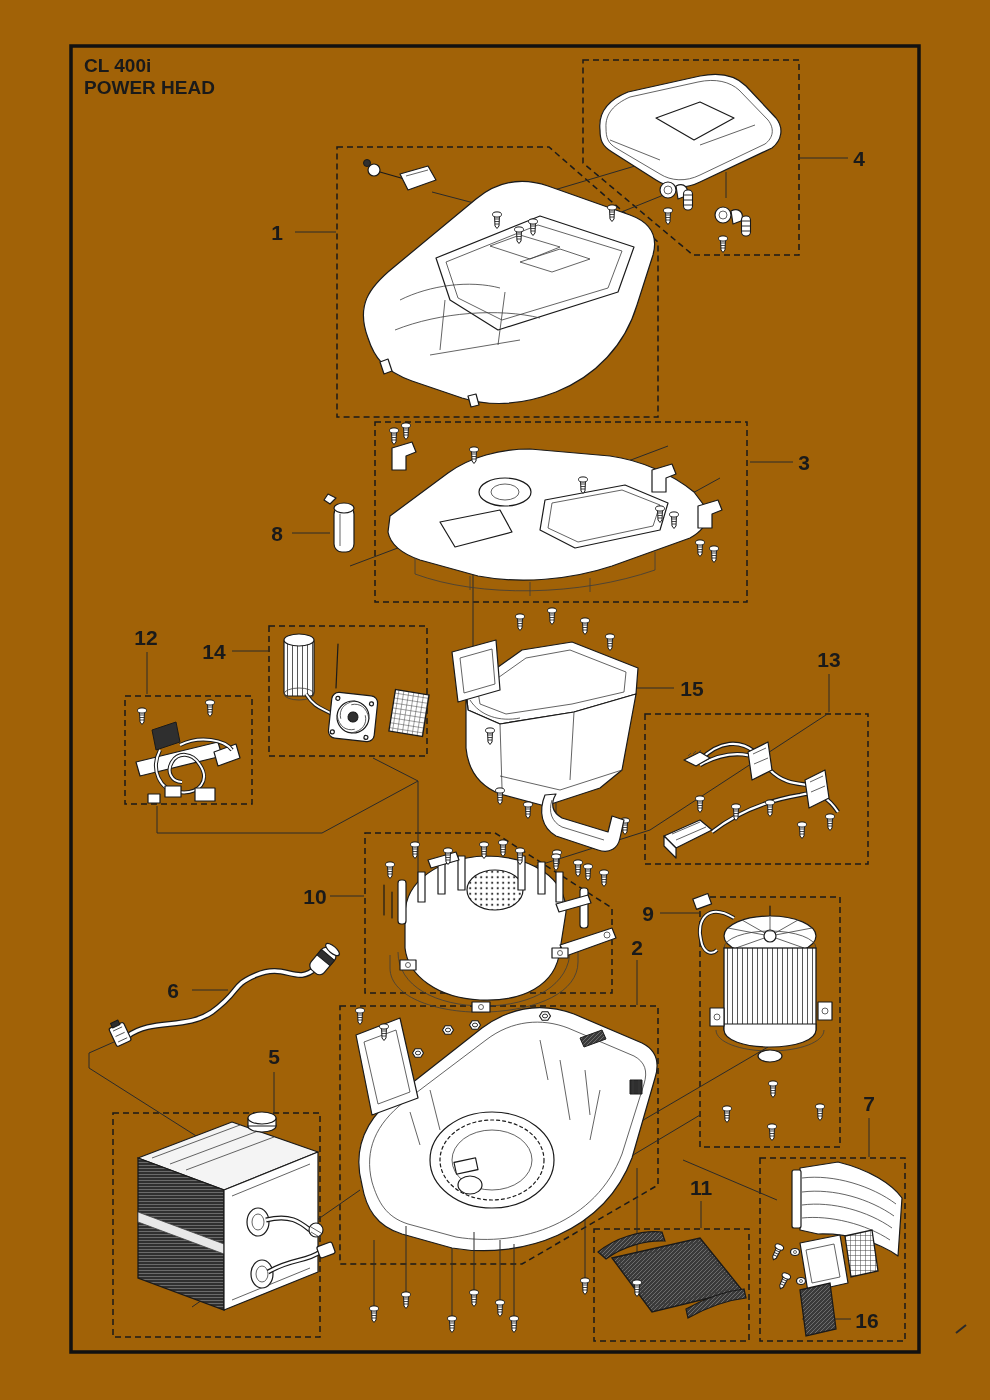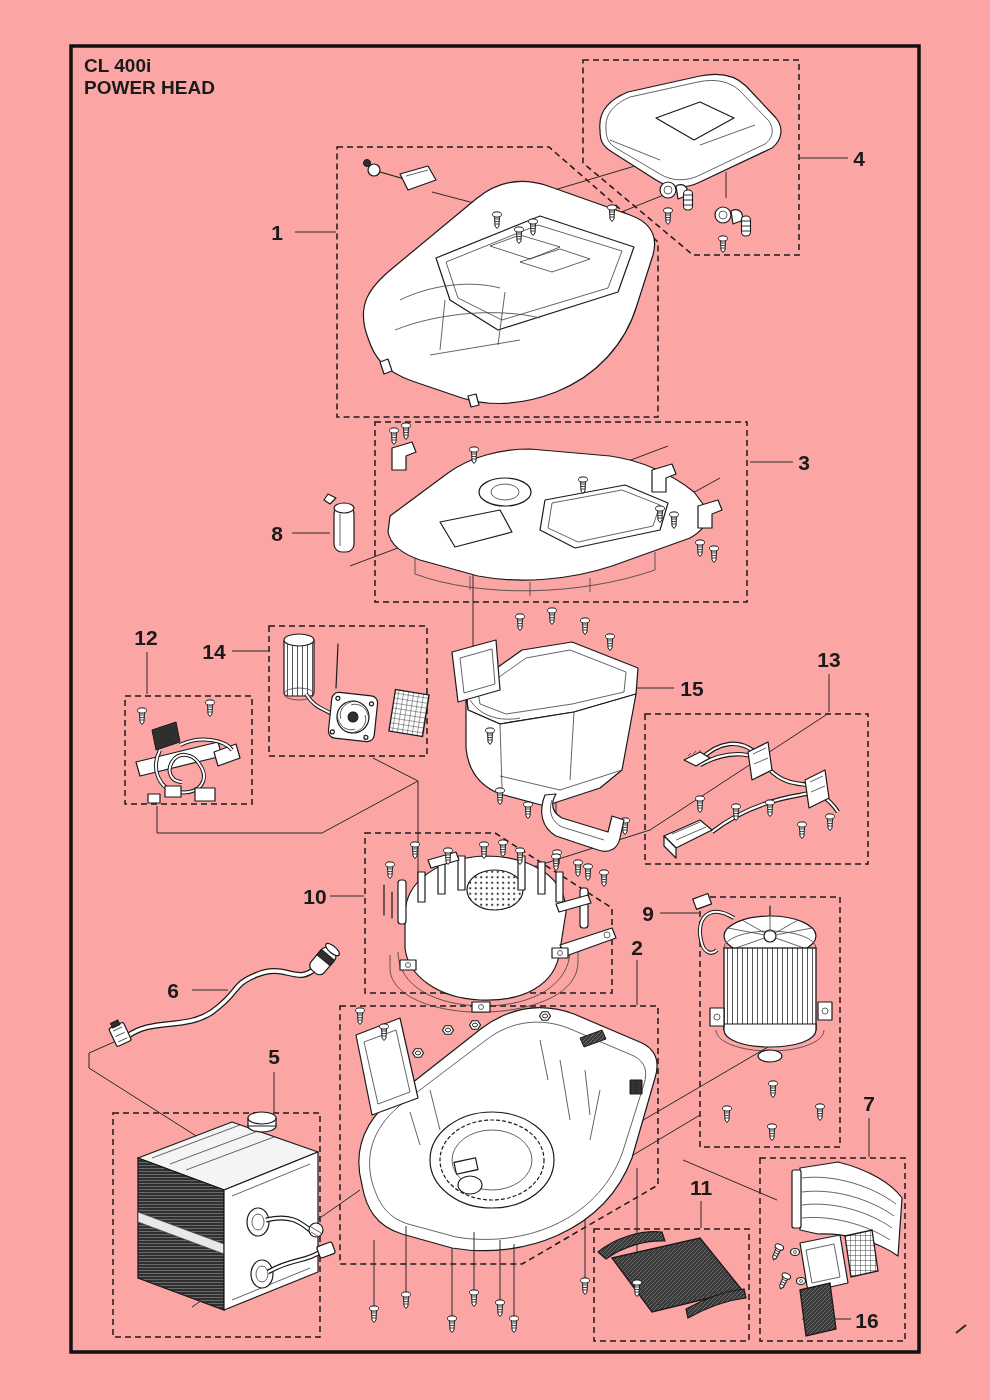--- a/index.html
+++ b/index.html
@@ -1,16 +1,16 @@
 <!DOCTYPE html>
 <html><head>
 <meta charset="utf-8">
 <style>
   html,body{margin:0;padding:0;background:#fff;}
-  .page{position:relative;width:990px;height:1400px;background:#fca5a5;overflow:hidden;}
+  .page{position:relative;width:990px;height:1400px;background:#a16207;overflow:hidden;}
   svg{position:absolute;top:0;left:0;}
   .ln{stroke:#1a1a1a;stroke-width:1.2;fill:none;stroke-linecap:round;stroke-linejoin:round}
   .fw{fill:#ffffff;stroke:#1a1a1a;stroke-width:1.2;stroke-linejoin:round}
   .fl{fill:#f4f4f4;stroke:#1a1a1a;stroke-width:1.1;stroke-linejoin:round}
   .dk{fill:#2f2f2f;stroke:#1a1a1a;stroke-width:1;stroke-linejoin:round}
   .thin{stroke:#3c3c3c;stroke-width:0.8;fill:none}
   .dash{fill:none;stroke:#1a1a1a;stroke-width:1.5;stroke-dasharray:6 4}
   .ld{stroke:#2a2a2a;stroke-width:1;fill:none}
   .callout{font:bold 21px "Liberation Sans",sans-serif;fill:#1a1a1a}
   .title-text{font:bold 19px "Liberation Sans",sans-serif;fill:#1a1a1a}

